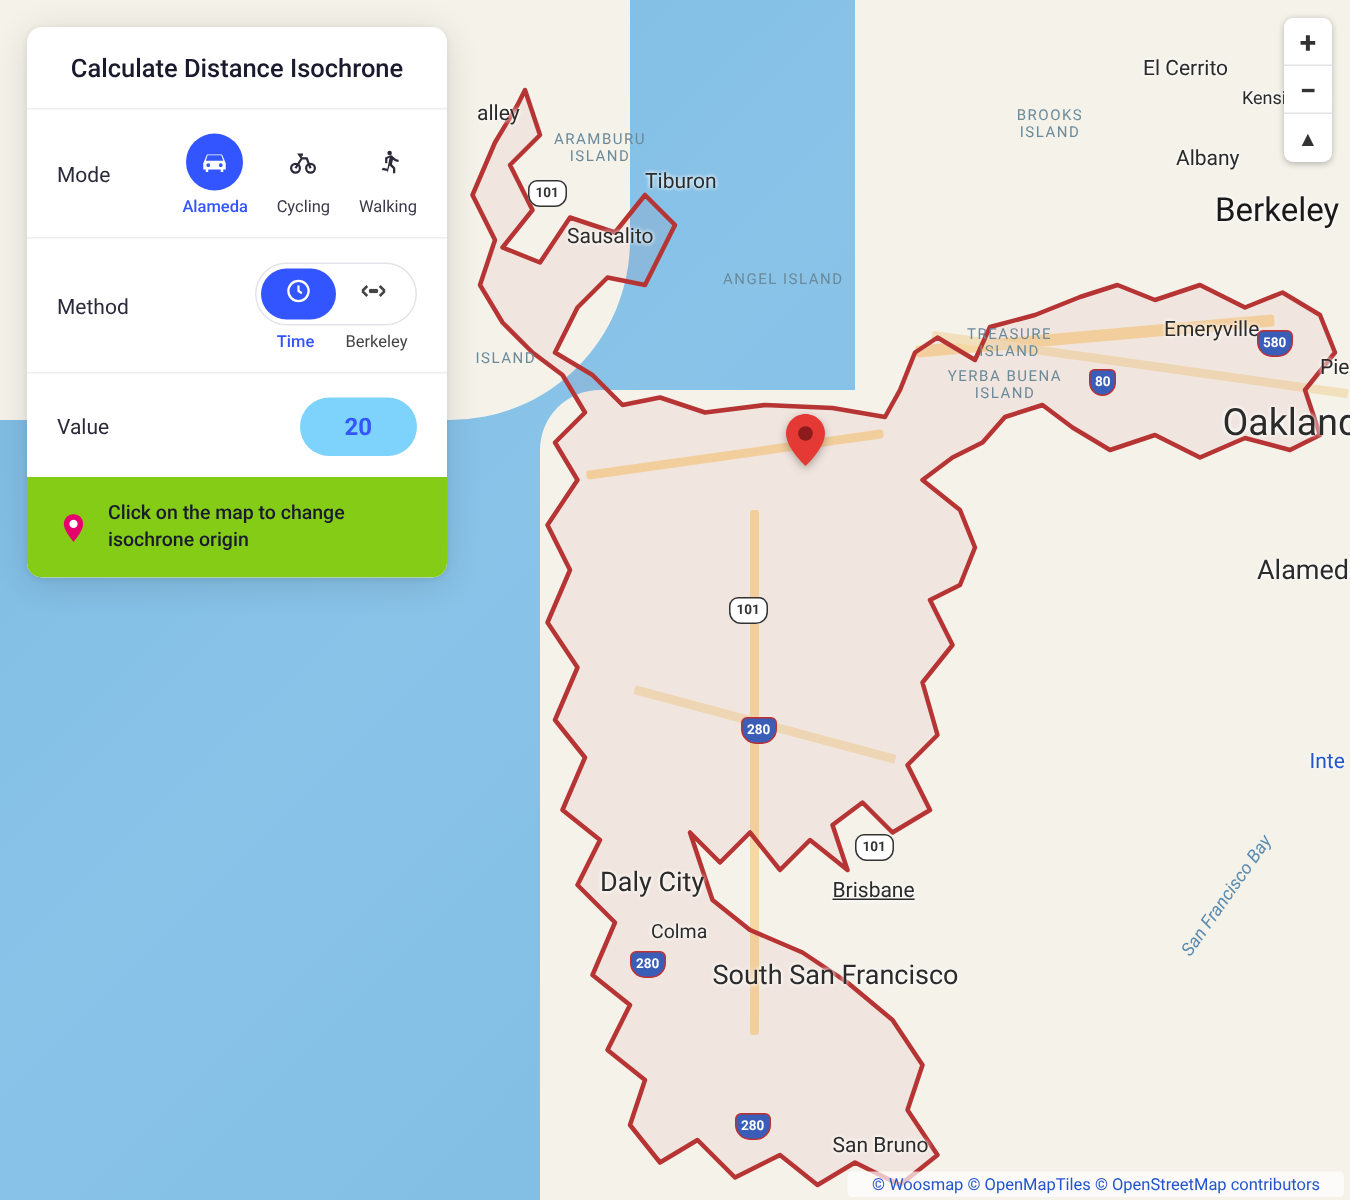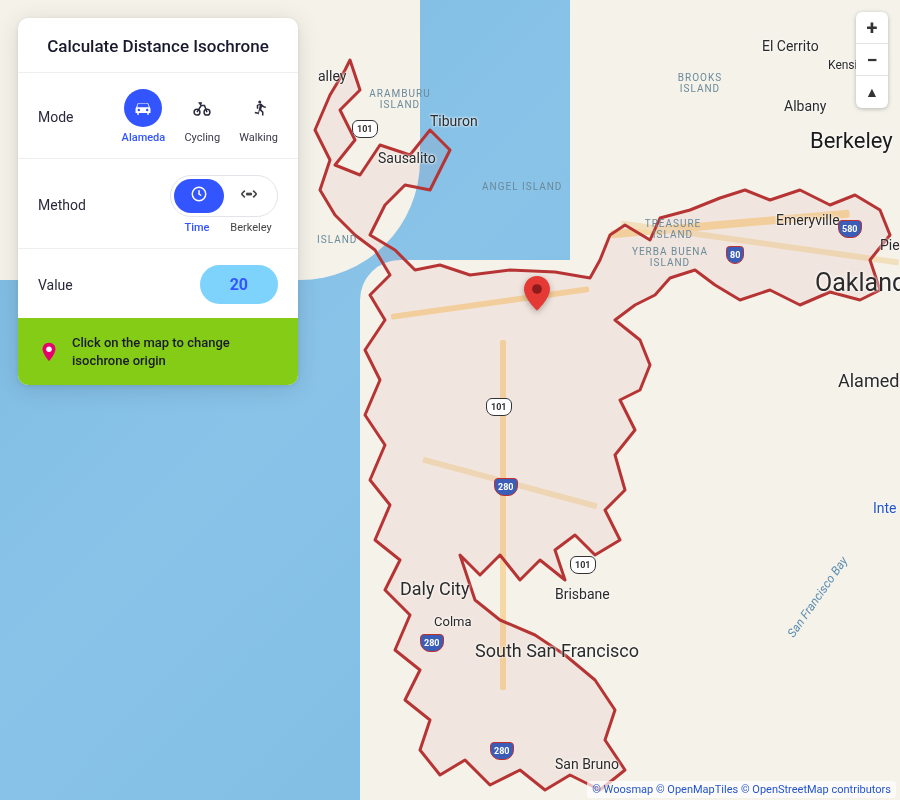--- a/index.html
+++ b/index.html
@@ -265,21 +265,21 @@
   .zoom-btn:last-child { border-bottom: none; font-size: 14px; }
   
   
   .attribution {
     position: absolute;
     bottom: 2px;
     right: 4px;
     font-size: 11px;
     color: #333;
     background: rgba(255,255,255,0.7);
-    padding: 2px 5px;
+    padding: 2px 16px;
     border-radius: 3px;
     z-index: 10;
   }
   .attribution a { color: #2255cc; text-decoration: none; }
 </style>
 </head>
 <body>
 
 <div class="map-container">
 
@@ -322,21 +322,21 @@
   <div class="island-label" style="top:218px; left:638px; width:70px;">TREASURE ISLAND</div>
   <div class="island-label" style="top:246px; left:626px; width:88px;">YERBA BUENA ISLAND</div>
   <div class="island-label" style="top:72px; left:670px; width:60px;">BROOKS ISLAND</div>
   <div class="island-label" style="top:88px; left:360px; width:80px;">ARAMBURU ISLAND</div>
   <div class="island-label" style="top:234px; left:317px;">ISLAND</div>
 
   <div class="city-label city-large" style="top:268px; left:815px;">Oakland</div>
   <div class="city-label city-major" style="top:128px; left:810px;">Berkeley</div>
   <div class="city-label city-med" style="top:578px; left:400px;">Daly City</div>
   <div class="city-label city-med" style="top:640px; left:475px; width:100px; text-align:center;">South San Francisco</div>
-  <div class="city-label" style="top:586px; left:555px;">Brisbane</div>
+  <div class="city-label" style="top:586px; left:555px;text-decoration:underline;">Brisbane</div>
   <div class="city-label" style="top:756px; left:555px;">San Bruno</div>
   <div class="city-label" style="top:614px; left:434px; font-size:13px;">Colma</div>
   <div class="city-label" style="top:150px; left:378px;">Sausalito</div>
   <div class="city-label" style="top:113px; left:430px;">Tiburon</div>
   <div class="city-label city-med" style="top:370px; left:838px;">Alameda</div>
   <div class="city-label" style="top:212px; left:776px;">Emeryville</div>
   <div class="city-label" style="top:98px; left:784px;">Albany</div>
   <div class="city-label" style="top:38px; left:762px;">El Cerrito</div>
   <div class="city-label" style="top:58px; left:828px; font-size:12px;">Kensington</div>
   <div class="city-label" style="top:237px; left:880px;">Pie</div>

